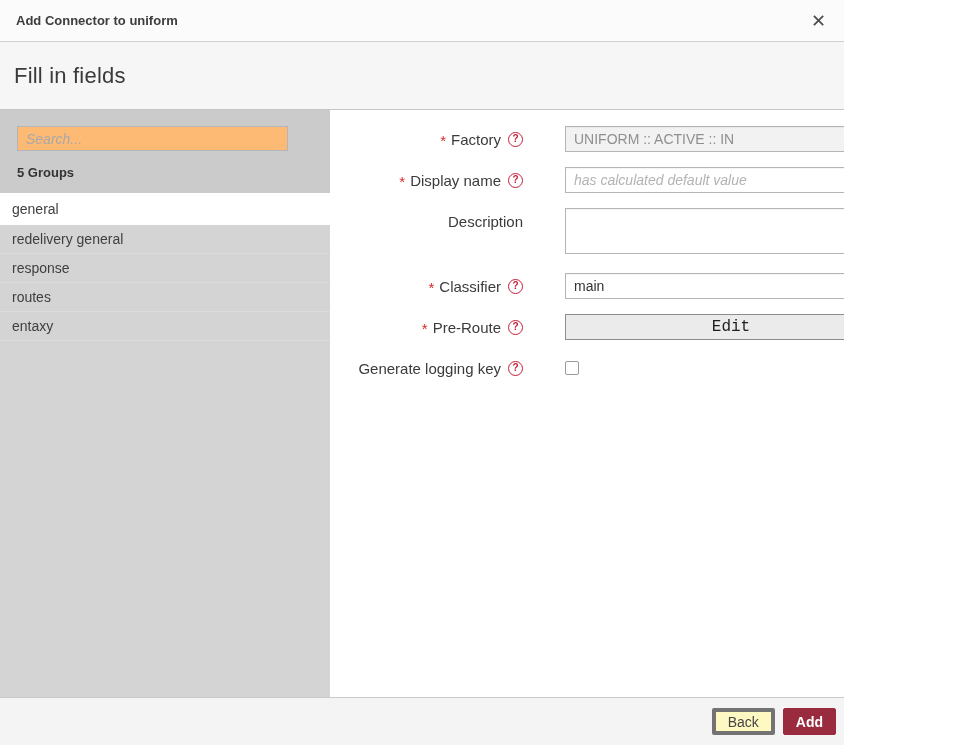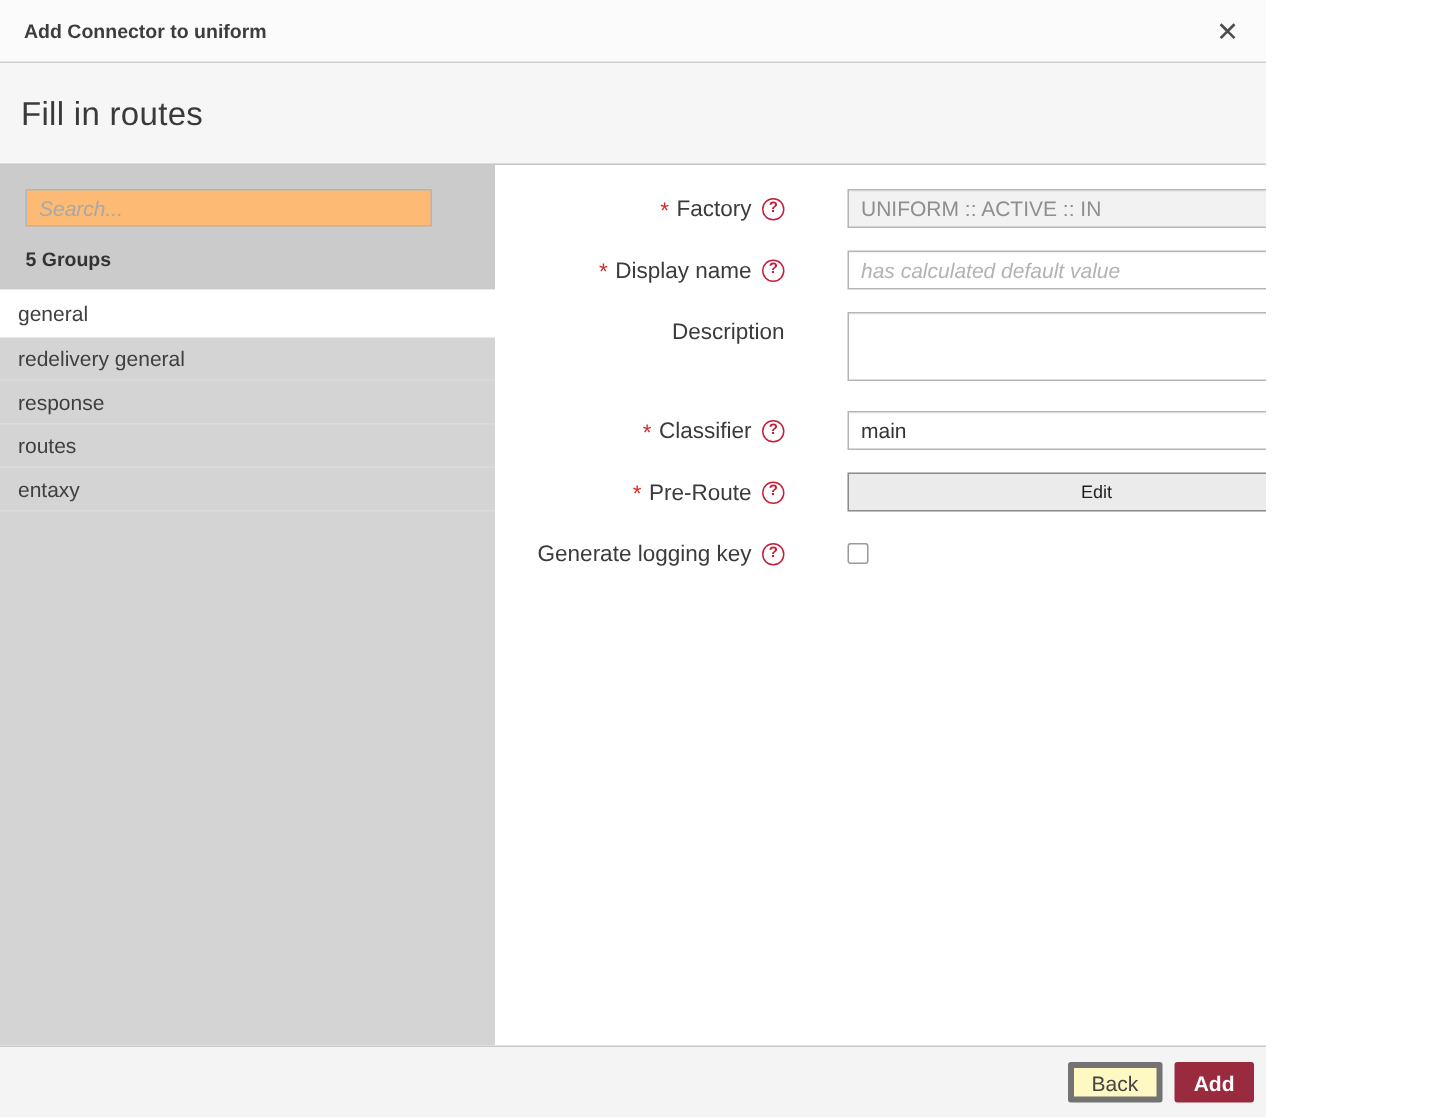--- a/index.html
+++ b/index.html
@@ -92,22 +92,22 @@
     box-shadow: inset 0 1px 1px rgba(0,0,0,0.04);
     outline: none;
   }
   .input { height: 26px; }
   .input::placeholder { font-style: italic; color: #b3b3b3; }
   .input:disabled { background: #f2f2f2; color: #8f8f8f; }
   .txtarea { height: 46px; resize: none; padding-top: 4px; }
   .edit-btn {
     width: 100%; height: 26px;
     background: #ebebeb; border: 1px solid #8c8c8c;
-    font-size: 12px; color: #1f1f1f;
-    font-family: Liberation Sans, sans-serif;
+    font-size: 16px; color: #1f1f1f;
+    font-family: Liberation Mono, monospace;
     cursor: pointer;
   }
   .checkbox {
     appearance: none; -webkit-appearance: none;
     width: 14px; height: 14px;
     border: 1px solid #9a9a9a; border-radius: 2px;
     background: #fff; margin-top: 6px;
     cursor: pointer;
   }
 
@@ -131,21 +131,21 @@
 <body>
 
 <div class="dialog">
 
   <header class="titlebar">
     <span class="title">Add Connector to uniform</span>
     <button class="close-btn">✕</button>
   </header>
 
   <div class="subheader">
-    <h1>Fill in routes</h1>
+    <h1>Fill in fields</h1>
   </div>
 
   <div class="body">
 
     <aside class="sidebar">
       <div class="sidebar-top">
         <input type="text" class="search" placeholder="Search..." style="">
         <div class="groups-count">5 Groups</div>
       </div>
       <ul class="group-list">

